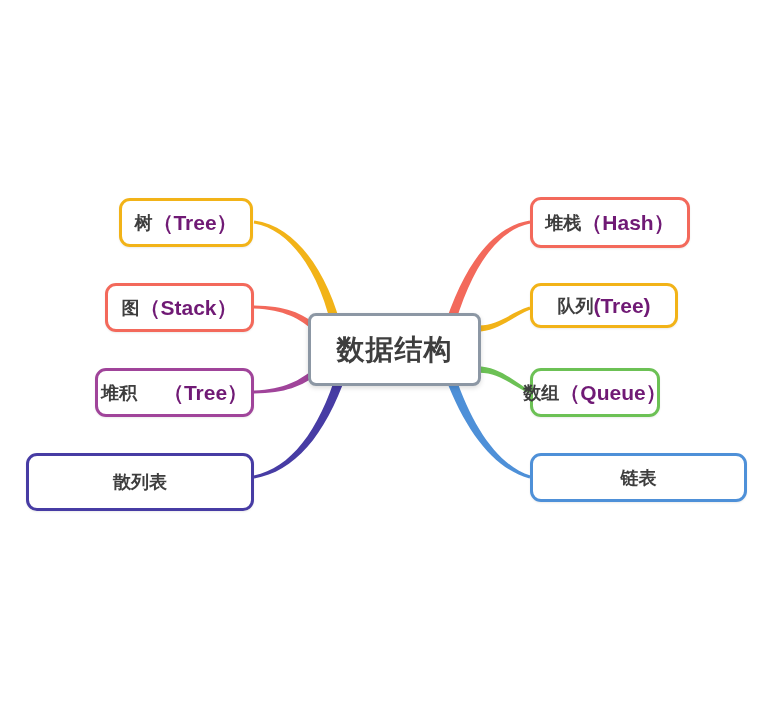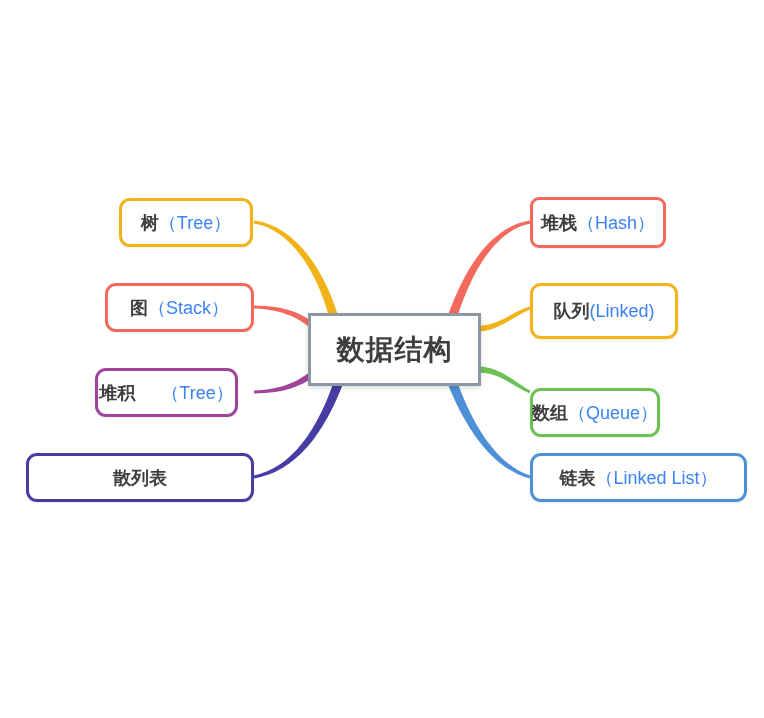--- a/index.html
+++ b/index.html
@@ -16,37 +16,37 @@
     box-sizing:border-box;
     background:#ffffff;
     border:3px solid #999;
     border-radius:11px;
     display:flex;align-items:center;justify-content:center;
     white-space:nowrap;
     box-shadow:0 1px 2px rgba(0,0,0,0.08);
     cursor:pointer;
   }
   .node .zh{font-weight:700;font-size:18px;color:#3e3e3e;}
-  .node .en{font-weight:400;font-size:18px;color:#3b82f6;}
+  .node .en{font-weight:700;font-size:21px;color:#701a75;}
   .center-node{
-    border-radius:0;
+    border-radius:8px;
     box-shadow:0 2px 5px rgba(0,0,0,0.14);
     z-index:2;
   }
   .center-node .center-label{
     font-weight:700;font-size:28px;color:#3e3e3e;letter-spacing:1px;
   }
   
   .b-tree  {left:119px;top:198px;width:134px;height:49px;}
   .b-graph {left:105px;top:283px;width:149px;height:49px;}
-  .b-heap  {left:95px; top:368px;width:143px;height:49px;gap:26px;}
-  .b-hash  {left:26px; top:453px;width:228px;height:49px;}
-  .b-stack {left:530px;top:197px;width:136px;height:51px;border-radius:9px;}
-  .b-queue {left:530px;top:283px;width:148px;height:56px;justify-content:center;}
-  .b-array {left:530px;top:388px;width:130px;height:49px;}
+  .b-heap  {left:95px; top:368px;width:159px;height:49px;gap:26px;}
+  .b-hash  {left:26px; top:453px;width:228px;height:58px;}
+  .b-stack {left:530px;top:197px;width:160px;height:51px;}
+  .b-queue {left:530px;top:283px;width:148px;height:45px;justify-content:center;}
+  .b-array {left:530px;top:368px;width:130px;height:49px;}
   .b-linked{left:530px;top:453px;width:217px;height:49px;}
   .center-node{left:308px;top:313px;width:173px;height:73px;}
 </style>
 </head>
 <body>
 
 <div id="canvas">
 
   <svg id="wires" viewBox="0 0 764 718">
       <path d="M342.889012070387,332.95235455634565 C329.06666666666666,275.7 298.1333333333333,226.4 254.21213203435596,220.51507575950825 L253.78786796564404,223.48492424049175 C293.8666666666667,229.6 322.93333333333334,280.3 333.110987929613,335.04764544365435 Z" fill="#F2B318"></path>
@@ -78,30 +78,29 @@
     <span class="zh">散列表</span>
   </div>
 
   <div class="node b-stack" style="border-color: rgb(243, 105, 91);">
     <span class="zh">堆栈</span>
       <span class="en">（Hash）</span>
   </div>
 
   <div class="node b-queue" style="border-color: rgb(242, 179, 24);">
     <span class="zh">队列</span>
-      <span class="en">(Linked)</span>
+      <span class="en">(Tree)</span>
   </div>
 
   <div class="node b-array" style="border-color: rgb(108, 193, 85);">
     <span class="zh">数组</span>
       <span class="en">（Queue）</span>
   </div>
 
   <div class="node b-linked" style="border-color: rgb(78, 144, 216);">
     <span class="zh">链表</span>
-      <span class="en">（Linked List）</span>
   </div>
 
   <div class="node center-node" style="border-color: rgb(140, 151, 164);">
     <span class="center-label">数据结构</span>
   </div>
 
 </div>
 
 </body></html>

